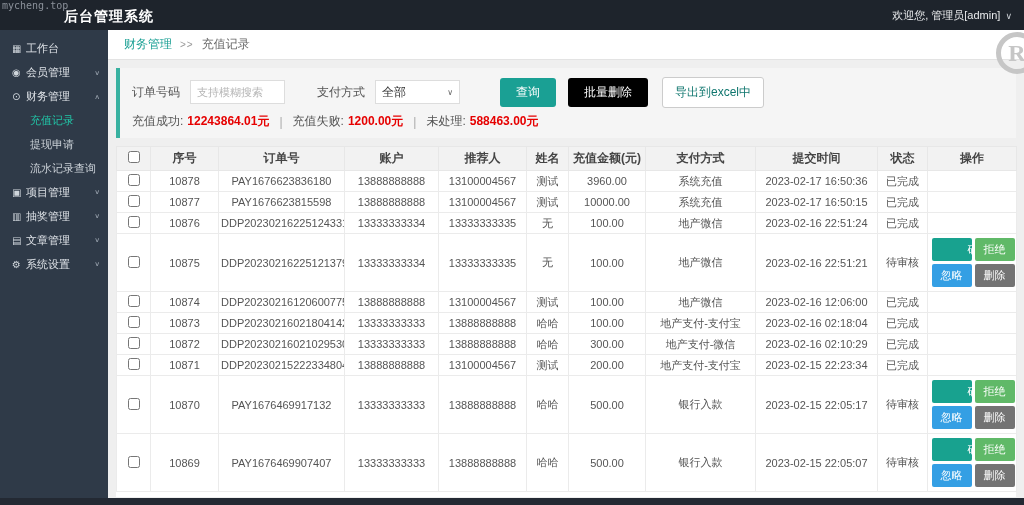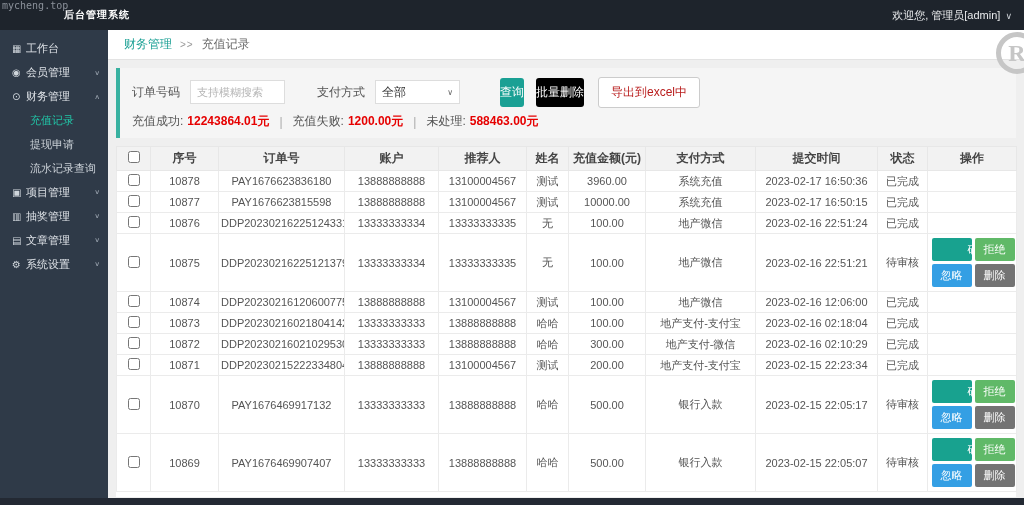--- a/index.html
+++ b/index.html
@@ -2,21 +2,21 @@
 <html><head>
 <meta charset="utf-8">
 <style>
   * { box-sizing: border-box; margin: 0; padding: 0; }
   html, body { width: 1024px; height: 505px; overflow: hidden; }
   body { font-family: "Liberation Sans", "DejaVu Sans", sans-serif; font-size: 12px; background: #efefef; }
 
   
   .top-header { position: relative; height: 30px; background: #1e242c; color: #fff; z-index: 20; }
   .watermark { position: absolute; top: 0; left: 2px; font-family: "DejaVu Sans Mono", monospace; font-size: 10px; color: #8a9099; }
-  .app-title { position: absolute; left: 64px; top: 8px; font-size: 10px; font-weight: bold; letter-spacing: 1px; text-align: right; }
+  .app-title { position: absolute; left: 64px; top: 8px; font-size: 14px; font-weight: bold; letter-spacing: 1px; text-align: right; }
   .user-menu { position: absolute; right: 12px; top: 8px; font-size: 11px; color: #e8eaec; cursor: pointer; }
   .user-menu .caret { font-size: 9px; color: #cfd4d9; margin-left: 2px; }
 
   
   .layout { display: flex; height: 475px; }
   .sidebar { width: 108px; background: #2f3a48; padding-top: 6px; flex-shrink: 0; }
   .side-item { height: 24px; display: flex; align-items: center; padding: 0 8px 0 12px; color: #dfe3e8; font-size: 11px; cursor: pointer; white-space: nowrap; }
   .side-item .s-icon { width: 14px; font-size: 10px; color: #cfd5db; flex-shrink: 0; }
   .side-item .s-arrow { margin-left: auto; font-size: 8px; color: #9aa4af; transform: scaleY(.8); }
   .side-sub { padding-left: 30px; color: #ccd2d8; }
@@ -36,24 +36,24 @@
 
   .filter-panel { background: #f5f5f5; border-left: 4px solid #38b1a0; padding: 9px 10px 8px 12px; margin-bottom: 8px; flex-shrink: 0; }
   .f-row { display: flex; align-items: center; height: 30px; margin-bottom: 4px; color: #555; }
   .f-label { margin-right: 10px; white-space: nowrap; }
   .f-input { width: 95px; height: 24px; border: 1px solid #ddd; background: #fff; padding: 0 6px; font-size: 11px; color: #333; outline: none; font-family: inherit; }
   .f-input::placeholder { color: #b5b5b5; }
   .sp30 { width: 32px; flex-shrink: 0; }
   .to-label { margin: 0 8px; color: #555; }
   .f-select { width: 85px; height: 24px; border: 1px solid #ddd; background: #fff; display: flex; align-items: center; justify-content: space-between; padding: 0 6px; color: #333; cursor: pointer; }
   .f-select .caret { font-size: 8px; color: #666; }
-  .btn { border: none; border-radius: 3px; font-size: 12px; padding: 6px 0; color: #fff; cursor: pointer; font-family: inherit; }
+  .btn { border: none; border-radius: 3px; font-size: 12px; padding: 6px 16px; color: #fff; cursor: pointer; font-family: inherit; }
   .btn-search { background: #1aa094; margin-left: 40px; }
   .btn-batch-del { background: #000000; margin-left: 12px; }
-  .btn-export { background: #fff; border: 1px solid #ccc; color: #b91c1c; margin-left: 14px; padding: 6px 12px; }
+  .btn-export { background: #fff; border: 1px solid #ccc; color: #0f766e; margin-left: 14px; padding: 6px 12px; }
   .stats-row { display: flex; align-items: center; margin-top: 6px; color: #555; }
   .stat-num { color: #e60000; font-weight: bold; margin-left: 4px; }
   .stat-sep { color: #aaa; margin: 0 10px; }
 
   
   .table-card { background: #fff; flex: 1; display: flex; flex-direction: column; }
   table { width: 100%; border-collapse: collapse; table-layout: fixed; }
   th { background: #f2f2f2; border: 1px solid #e7e7e7; height: 24px; font-size: 12px; color: #444; font-weight: bold; text-align: center; }
   td { border: 1px solid #ebebeb; height: 21px; font-size: 11px; color: #555; text-align: center; padding: 2px; overflow: hidden; white-space: nowrap; }
   input[type=checkbox] { width: 12px; height: 12px; cursor: pointer; }

